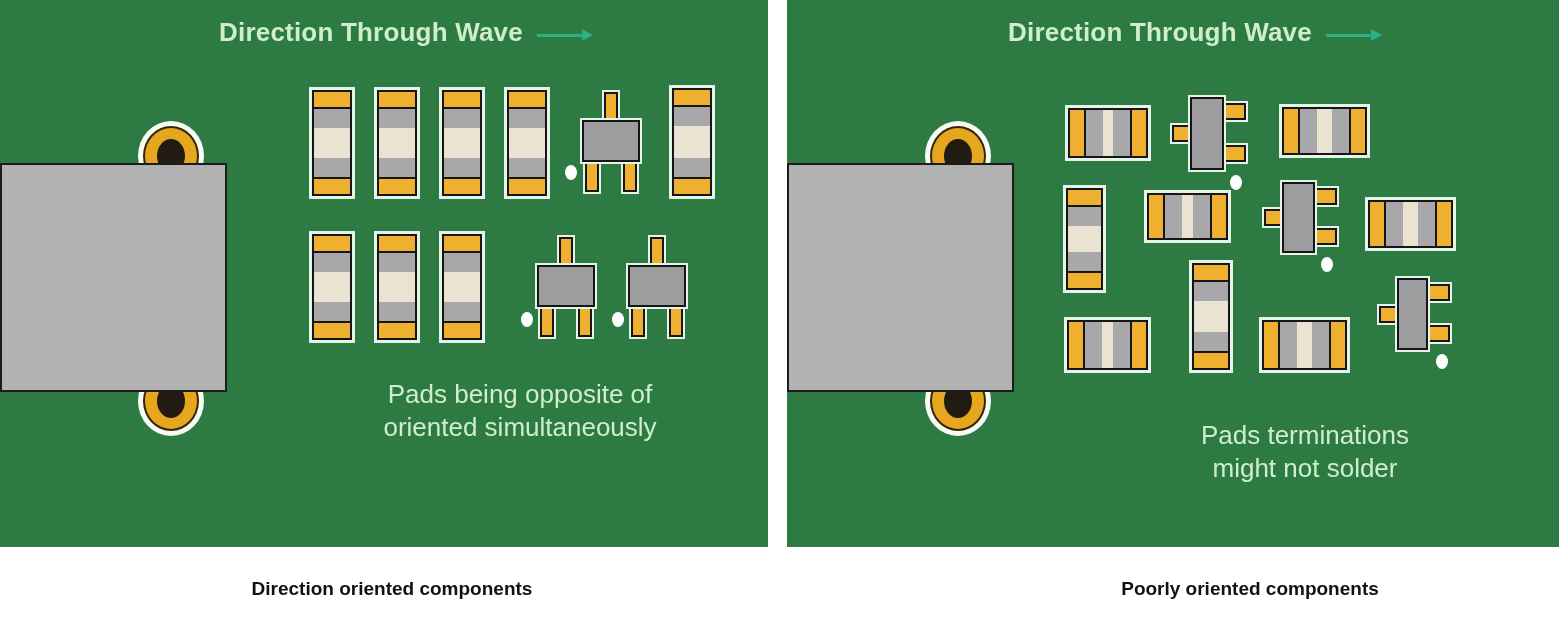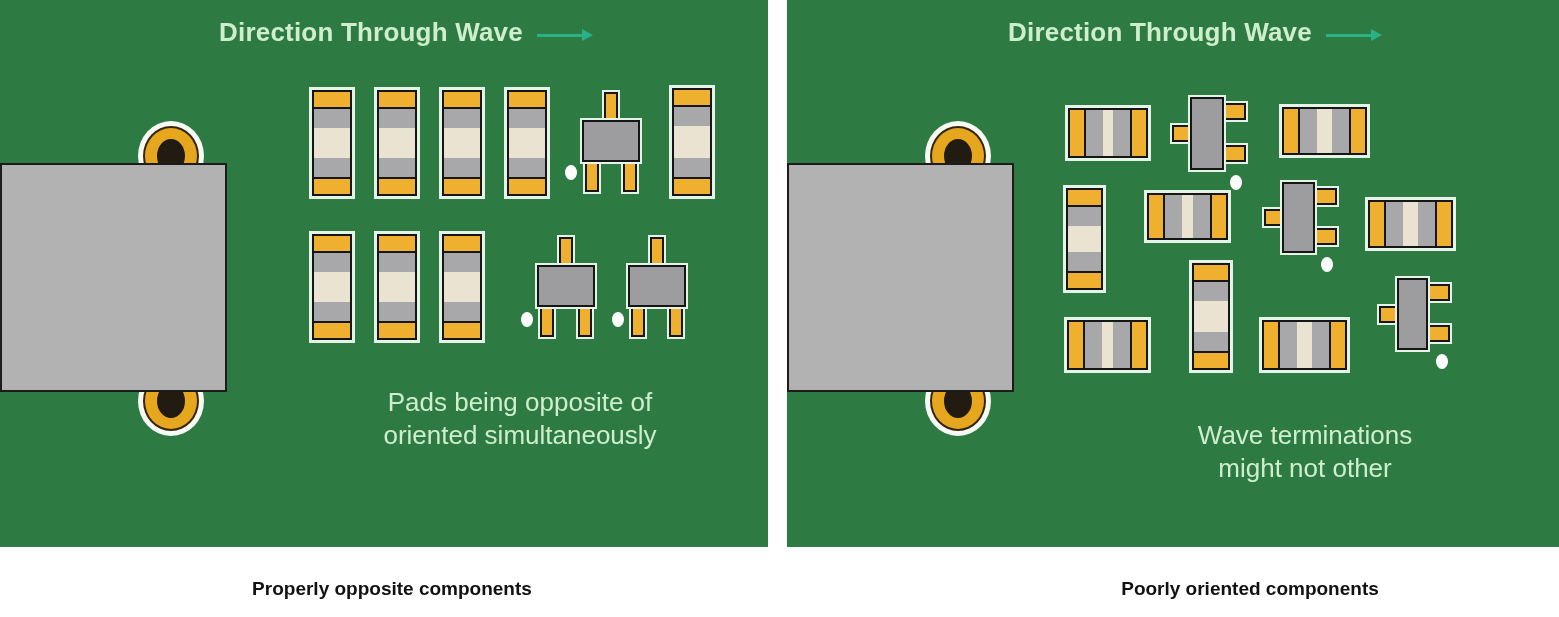--- a/index.html
+++ b/index.html
@@ -12,21 +12,21 @@
   .title-row{position:absolute;top:17px;left:0;right:0;display:flex;justify-content:center;
              align-items:center;gap:14px;padding-left:34px;color:var(--label-text,#cfeecb);
              font-size:26px;font-weight:600;letter-spacing:.2px;}
   .arrow{position:relative;width:46px;height:3px;background:var(--arrow-teal,#2ab286);margin-top:5px;}
   .arrow::after{content:"";position:absolute;right:-10px;top:-5px;width:0;height:0;
                 border-left:11px solid var(--arrow-teal,#2ab286);
                 border-top:6px solid transparent;border-bottom:6px solid transparent;}
 
   .note{position:absolute;text-align:center;color:var(--label-text,#cfeecb);
         font-size:26px;line-height:33px;font-weight:500;}
-  .note-left{left:280px;top:386px;width:480px;}
+  .note-left{left:280px;top:378px;width:480px;}
   .note-right{left:318px;top:419px;width:400px;}
 
   .caption{position:absolute;top:578px;font-weight:700;font-size:19px;
            color:var(--caption-text,#111);text-align:center;}
   .caption-left{left:0;width:784px;}
   .caption-right{left:925px;width:650px;}
 
   
   .chip{position:absolute;display:flex;box-sizing:border-box;border:2px solid var(--line-black,#161616);
         box-shadow:0 0 0 3px var(--outline-light,#e4f4e6);}
@@ -253,20 +253,20 @@
         </div>
         <div class="sot" style="left: 610px; top: 278px; width: 31px; height: 72px;">
           <div class="leg" style="left: -18px; top: 27.5px; width: 20px; height: 17px;"></div>
           <div class="leg" style="left: 29px; top: 6px; width: 24px; height: 17px;"></div>
           <div class="leg" style="left: 29px; top: 47px; width: 24px; height: 17px;"></div>
           <div class="sot-body" style="left: 0px; top: 0px; width: 31px; height: 72px;"></div>
           <div class="dot" style="left: 39px; top: 76px; width: 12px; height: 15px;"></div>
         </div>
       </div>
     <div class="note note-right">
-      <div>Wave terminations</div>
-      <div>might not other</div>
+      <div>Pads terminations</div>
+      <div>might not solder</div>
     </div>
   </section>
 
-  <div class="caption caption-left">Properly opposite components</div>
+  <div class="caption caption-left">Direction oriented components</div>
   <div class="caption caption-right">Poorly oriented components</div>
 </div>
 
 </body></html>

